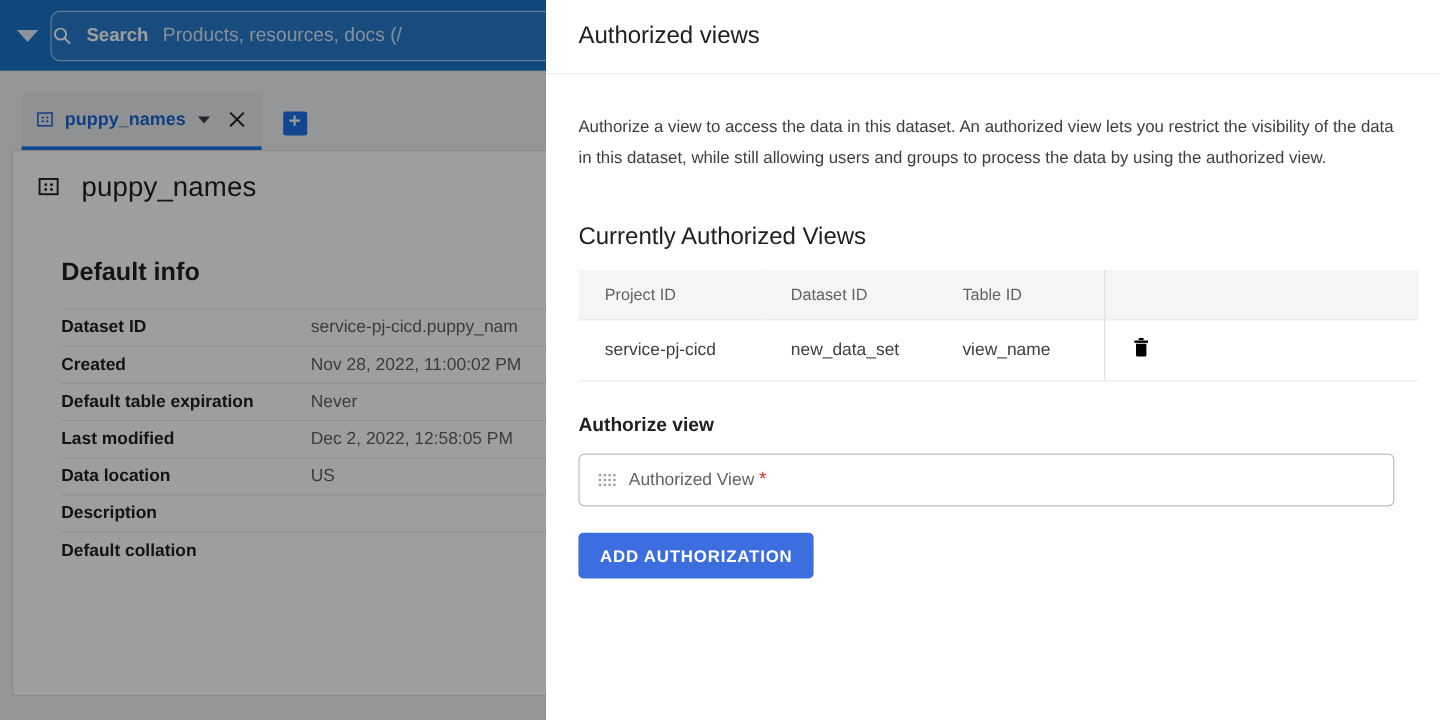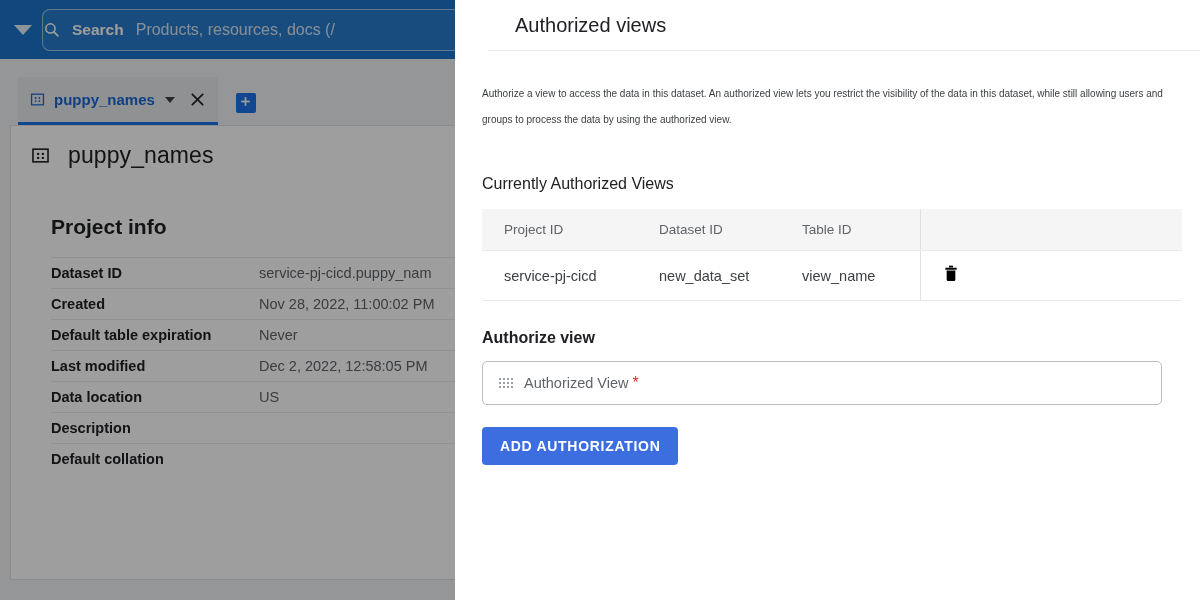--- a/index.html
+++ b/index.html
@@ -94,33 +94,33 @@
   .ds-table td { padding: 7px 0; font-size: 14.5px; white-space: nowrap; }
   .ds-k { font-weight: bold; color:#202124; width: 208px; }
   .ds-v { color:#5f6368; }
 
   
   #dialog {
     position:absolute; left:455px; top:0; width:745px; height:600px;
     background:#ffffff; z-index: 80; overflow:hidden;
   }
   .dlg-header {
-    height: 51px; display:flex; align-items:center;
-    border-bottom: 1px solid #e8eaed; padding-left: 27px; margin-left: 33px;
+    height: 62px; display:flex; align-items:center;
+    border-bottom: 1px solid #e8eaed; padding-left: 27px;
   }
   .dlg-title { font-size: 20px; color:#202124; }
 
   .dlg-body { padding: 30px 27px 0 27px; }
   .dlg-desc {
-    font-size: 10px; color:#3c4043; line-height: 26px;
+    font-size: 14px; color:#3c4043; line-height: 26px;
     max-width: 700px; margin: 0;
   }
 
   .sec-title {
-    font-size: 16px; color:#202124; margin: 42px 0 16px 0;
+    font-size: 20px; color:#202124; margin: 42px 0 16px 0;
   }
 
   .views-table { width: 700px; border-collapse: collapse; }
   .views-table th {
     background: #f5f5f5; text-align:left; font-weight: normal;
     font-size: 13.5px; color:#5f6368; padding: 13px 0 13px 22px;
     border-bottom: 1px solid #e8eaed;
   }
   .views-table th.col-p { width: 155px; }
   .views-table th.col-d { width: 143px; }
@@ -208,21 +208,21 @@
             <rect x="2.5" y="4" width="19" height="16" fill="none" stroke="#202124" stroke-width="2"></rect>
             <circle cx="9" cy="10" r="1.5" fill="#202124"></circle>
             <circle cx="15" cy="10" r="1.5" fill="#202124"></circle>
             <circle cx="9" cy="15" r="1.5" fill="#202124"></circle>
             <circle cx="15" cy="15" r="1.5" fill="#202124"></circle>
           </svg>
         </span>
         <span class="page-title">puppy_names</span>
       </div>
 
-      <div class="ds-info-title">Project info</div>
+      <div class="ds-info-title">Default info</div>
 
       <table class="ds-table">
         <tbody>
           <tr>
             <td class="ds-k">Dataset ID</td>
             <td class="ds-v">service-pj-cicd.puppy_nam</td>
           </tr>
           <tr>
             <td class="ds-k">Created</td>
             <td class="ds-v">Nov 28, 2022, 11:00:02 PM</td>

